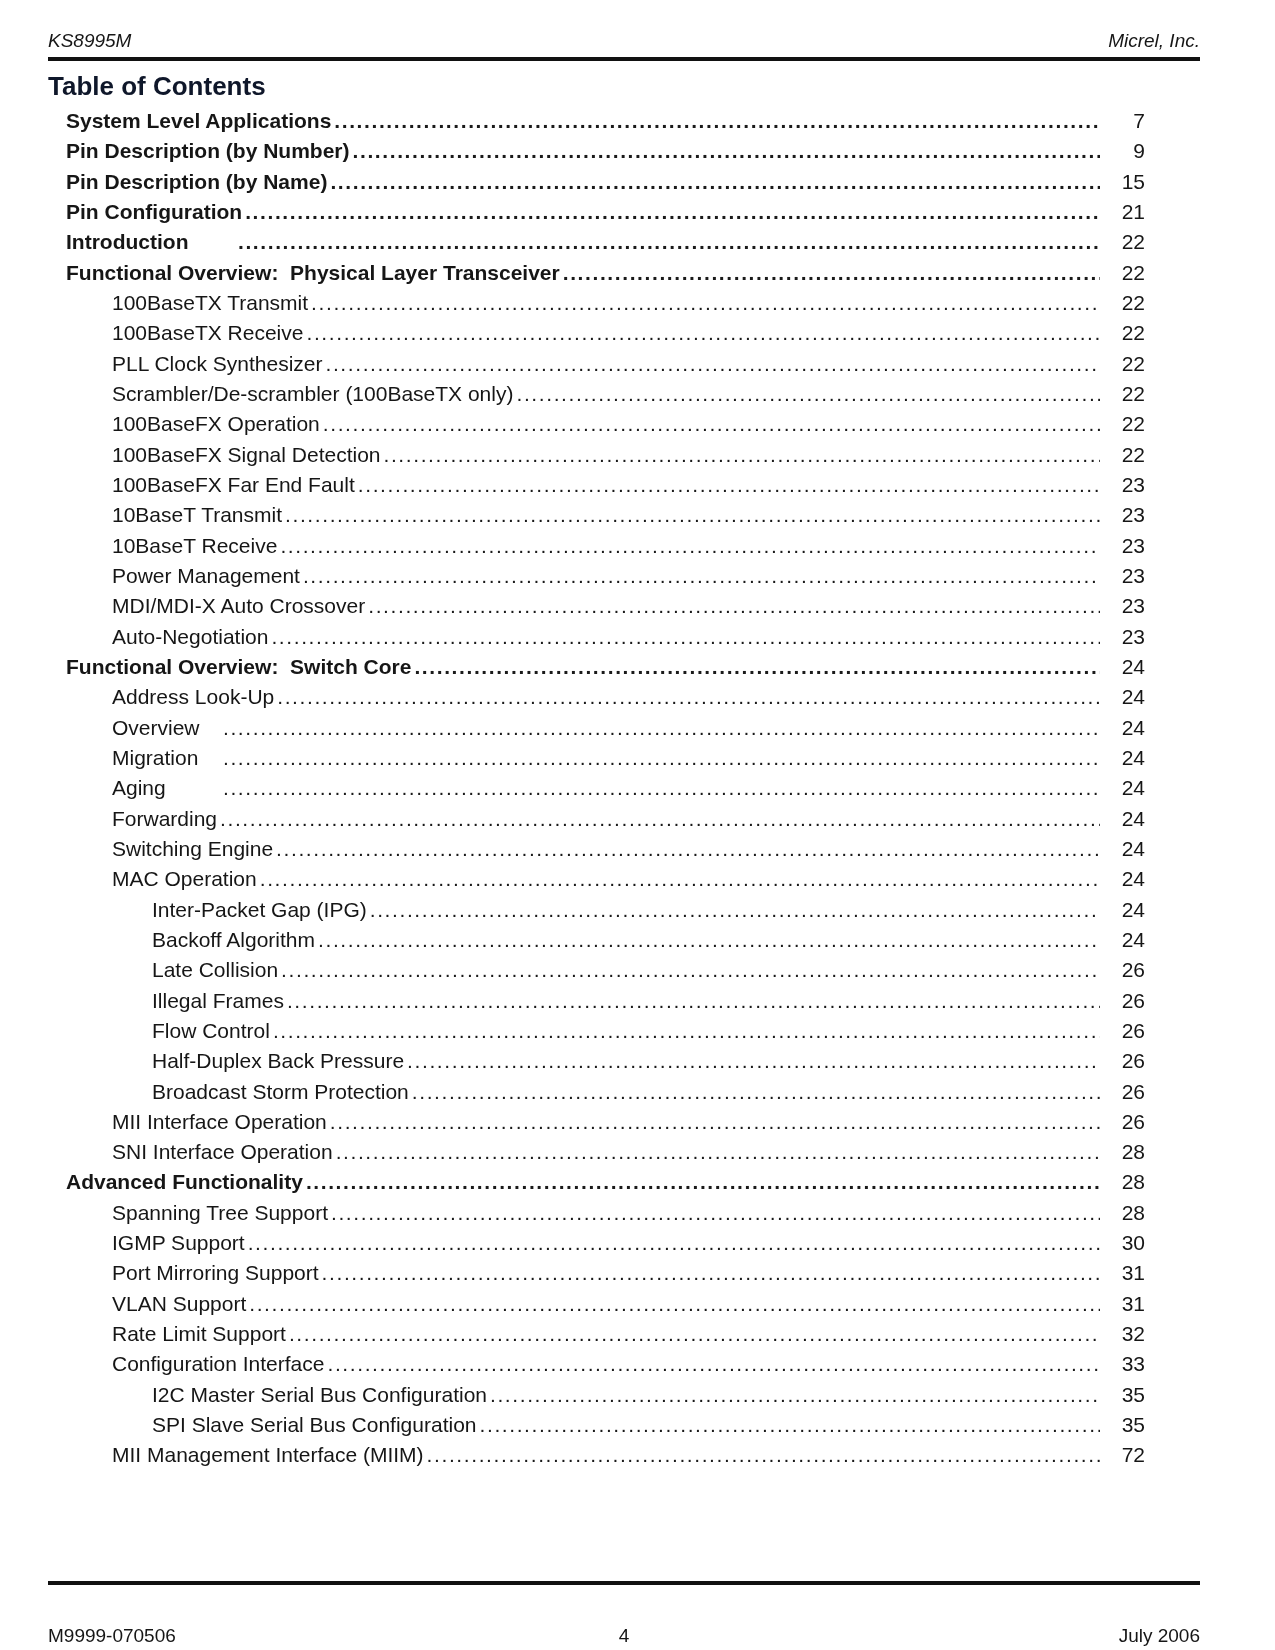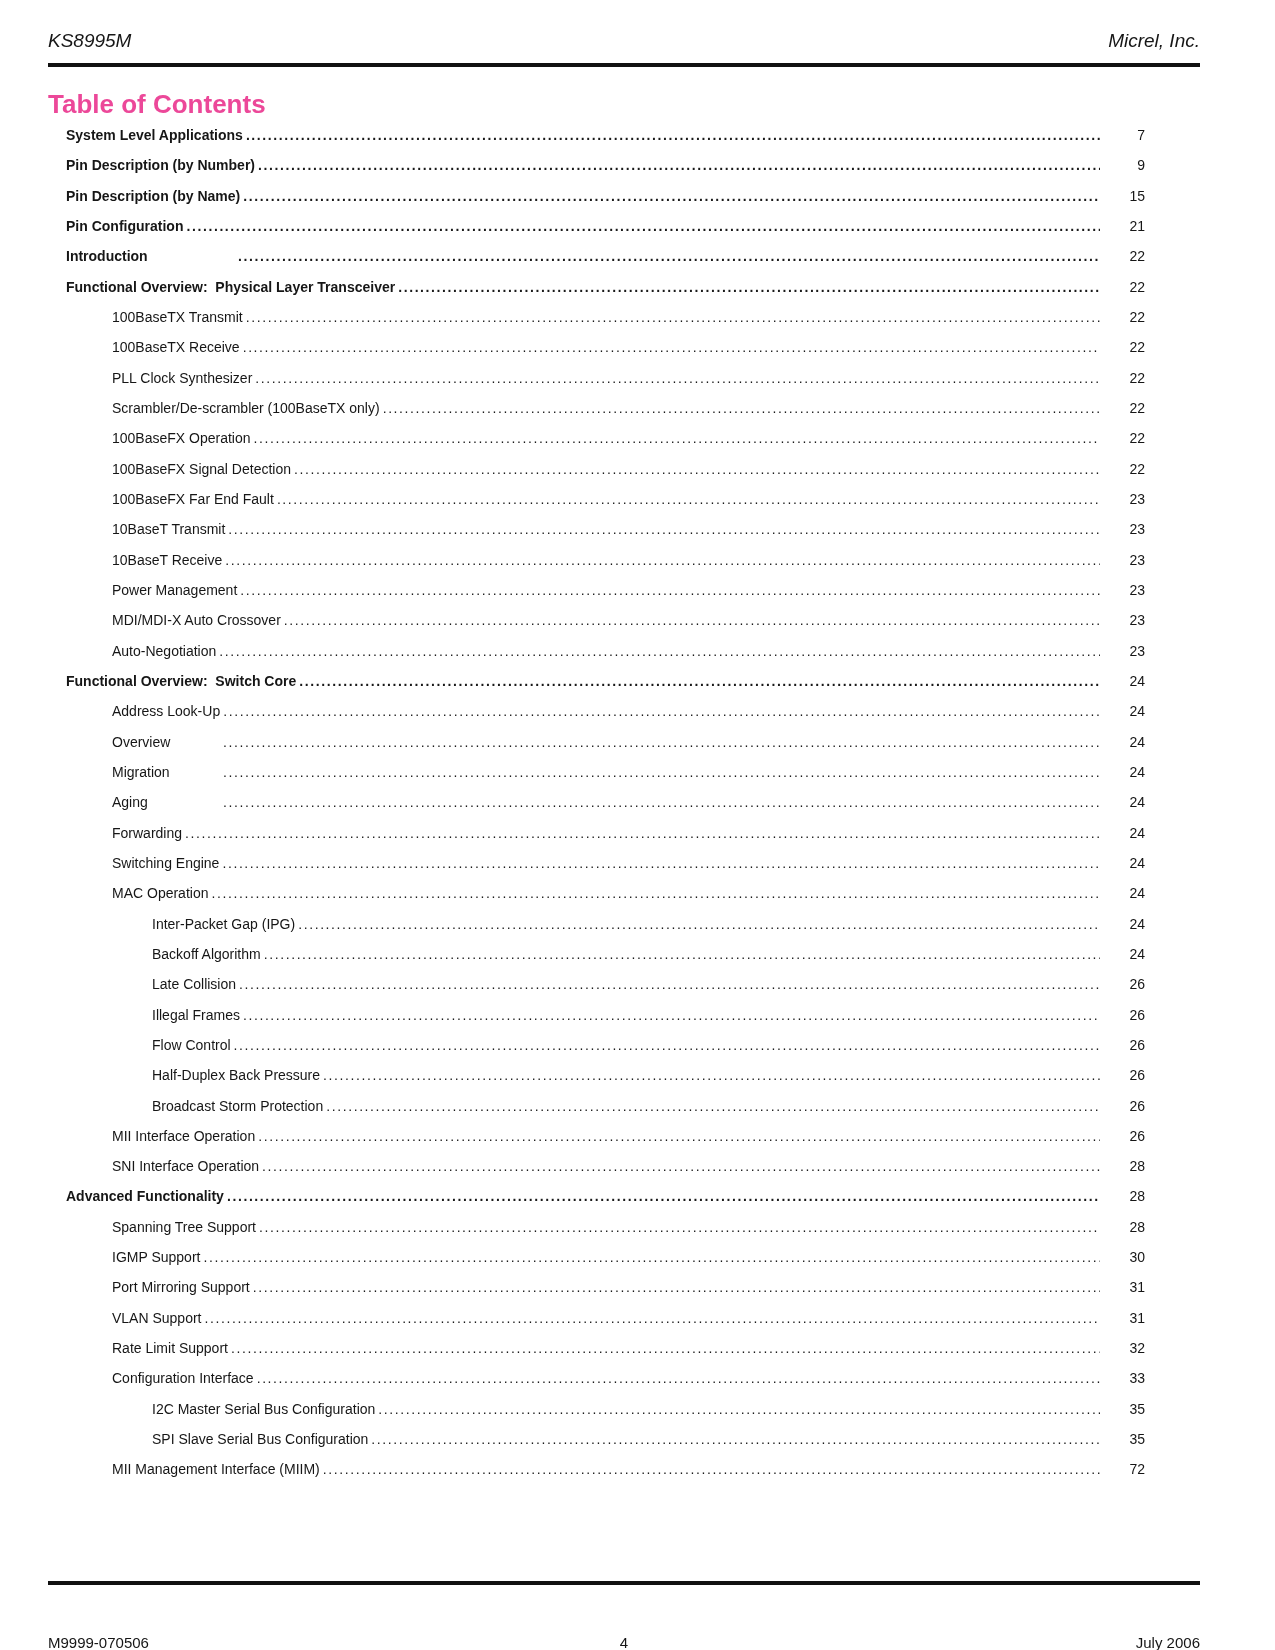--- a/index.html
+++ b/index.html
@@ -10,50 +10,50 @@
     color:#161616;
     position:relative;
     overflow:hidden;
   }
   .page { position:absolute; inset:0; padding:0 75px 0 48px; }
 
   
   .header-row {
     display:flex; justify-content:space-between; align-items:flex-end;
     font-style:italic; font-size:19px;
-    padding-top:30px; padding-bottom:11px;
+    padding-top:30px; padding-bottom:5px;
   }
   .rule { height:4px; background:#111; }
 
   
-  .title { font-size:26px; font-weight:bold; margin-top:22px; color:#ec4899; }
+  .title { font-size:26px; font-weight:bold; margin-top:10px; color:#0f172a; }
 
   
   .toc { margin-top:7px; padding-left:18px; padding-right:55px; }
-  .row { display:flex; align-items:baseline; height:30.33px; font-size:14px; }
+  .row { display:flex; align-items:baseline; height:30.33px; font-size:21px; }
   .row.lvl1 { padding-left:46px; }
   .row.lvl2 { padding-left:86px; }
   .row.bold .label, .row.bold .leader { font-weight:bold; }
   .label { white-space:pre; }
   .row.lvl0.tab .label { min-width:169px; }
   .row.lvl1.tab .label { min-width:108px; }
   .leader {
     flex:1; overflow:hidden; white-space:nowrap;
     margin:0 5px 0 3px; letter-spacing:1.6px; color:#1a1a1a;
   }
   .leader::after {
     content:"...........................................................................................................................................................................................................";
   }
   .pnum { flex:none; min-width:40px; text-align:right; font-weight:normal; }
 
   
   .footer { position:absolute; left:48px; right:75px; top:1581px; }
   .footer-row {
     display:grid; grid-template-columns:1fr auto 1fr; align-items:baseline;
-    padding-top:9px; font-size:15px;
+    font-size:19px;
   }
   .footer-row .f-left { text-align:left; }
   .footer-row .f-center { text-align:center; }
   .footer-row .f-right { text-align:right;margin-top:40px; }
 </style>
 </head>
 <body>
 
 <div class="page">
 

